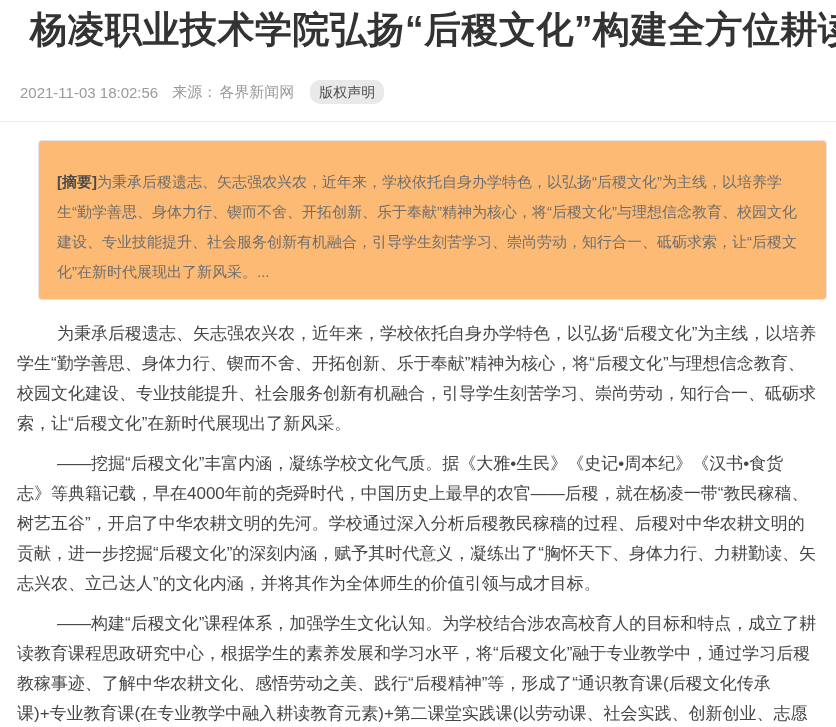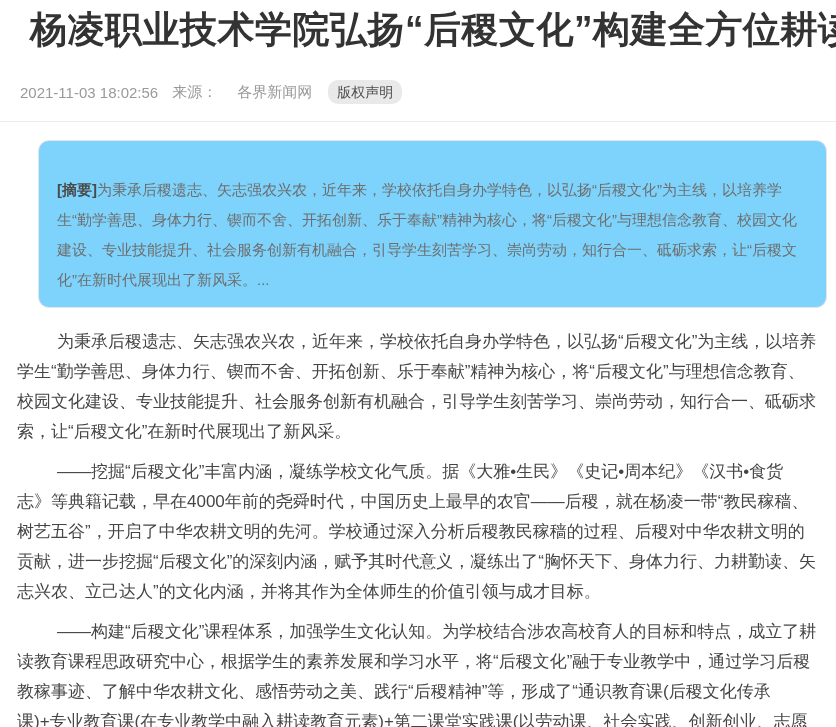--- a/index.html
+++ b/index.html
@@ -31,45 +31,45 @@
     overflow: hidden;
   }
   .meta {
     margin: 27px 0 0 20px;
     font-size: 15px;
     color: #9a9a9a;
     display: flex;
     align-items: center;
   }
   .meta .datetime { margin-right: 14px; }
-  .meta .source-label { margin-right: 20px; }
+  .meta .source-label { margin-right: 2px; }
   .meta .source-name { margin-right: 16px; }
   .badge {
     display: inline-block;
     background: #e9e9e9;
     color: #4d4d4d;
     font-size: 14px;
     line-height: 1;
     padding: 5px 9px;
     border-radius: 10px;
     cursor: pointer;
     user-select: none;
   }
   .divider {
     border: none;
     border-top: 1px solid #ebebeb;
     margin: 17px 0 0 0;
   }
   .abstract {
     box-sizing: border-box;
     margin: 18px 9px 0 38px;
-    background: #7dd3fc;
+    background: #fdba74;
     border: 1px solid #e5e5e5;
-    border-radius: 11px;
-    padding: 34px 24px 12px 18px;
+    border-radius: 4px;
+    padding: 26px 24px 12px 18px;
     font-size: 15px;
     line-height: 30px;
     color: #6e6e6e;
   }
   .abstract .abstract-label {
     font-weight: 700;
     color: #4a4a4a;
   }
   .body-text {
     margin: 19px 19px 0 17px;

